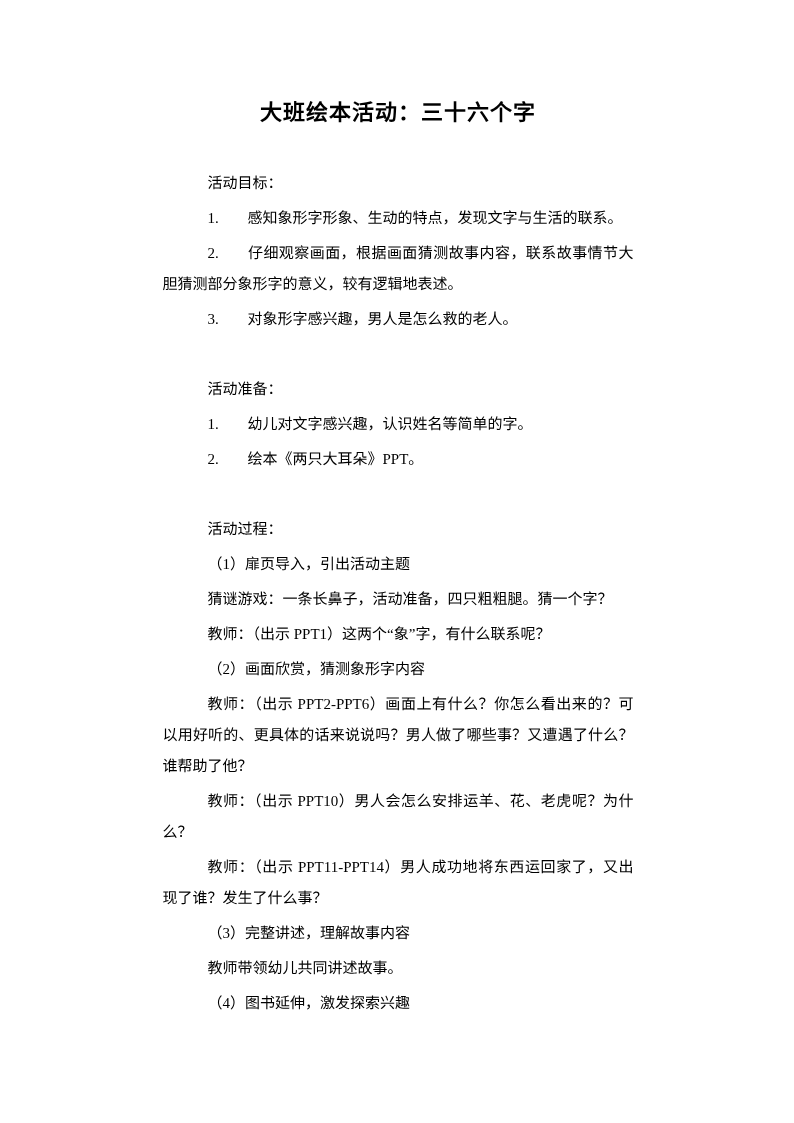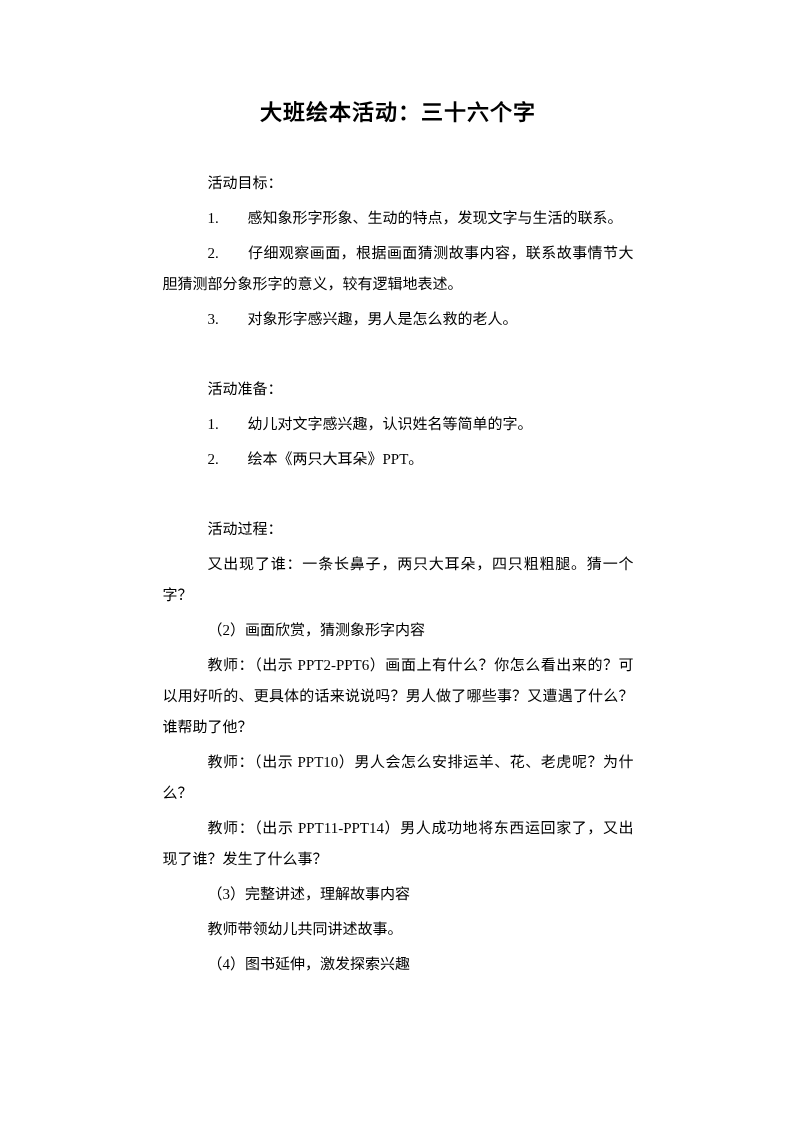--- a/index.html
+++ b/index.html
@@ -66,23 +66,25 @@
   <p class="para">活动准备：</p>
 
   <p class="para"><span class="num">1.</span><span>幼儿对文字感兴趣，认识姓名等简单的字。</span></p>
 
   <p class="para"><span class="num">2.</span><span>绘本《两只大耳朵》PPT。</span></p>
 
   <p class="blank-line"></p>
 
   <p class="para">活动过程：</p>
 
+  <p class="para">（1）扉页导入，引出活动主题</p>
 
-  <p class="para">又出现了谁：一条长鼻子，两只大耳朵，四只粗粗腿。猜一个字？</p>
+  <p class="para">猜谜游戏：一条长鼻子，活动准备，四只粗粗腿。猜一个字？</p>
 
+  <p class="para">教师：（出示 PPT1）这两个“象”字，有什么联系呢？</p>
 
 
   <p class="para">（2）画面欣赏，猜测象形字内容</p>
 
   <p class="para">教师：（出示 PPT2-PPT6）画面上有什么？你怎么看出来的？可以用好听的、更具体的话来说说吗？男人做了哪些事？又遭遇了什么？谁帮助了他？</p>
 
 
   <p class="para">教师：（出示 PPT10）男人会怎么安排运羊、花、老虎呢？为什么？</p>
 
   <p class="para">教师：（出示 PPT11-PPT14）男人成功地将东西运回家了，又出现了谁？发生了什么事？</p>

